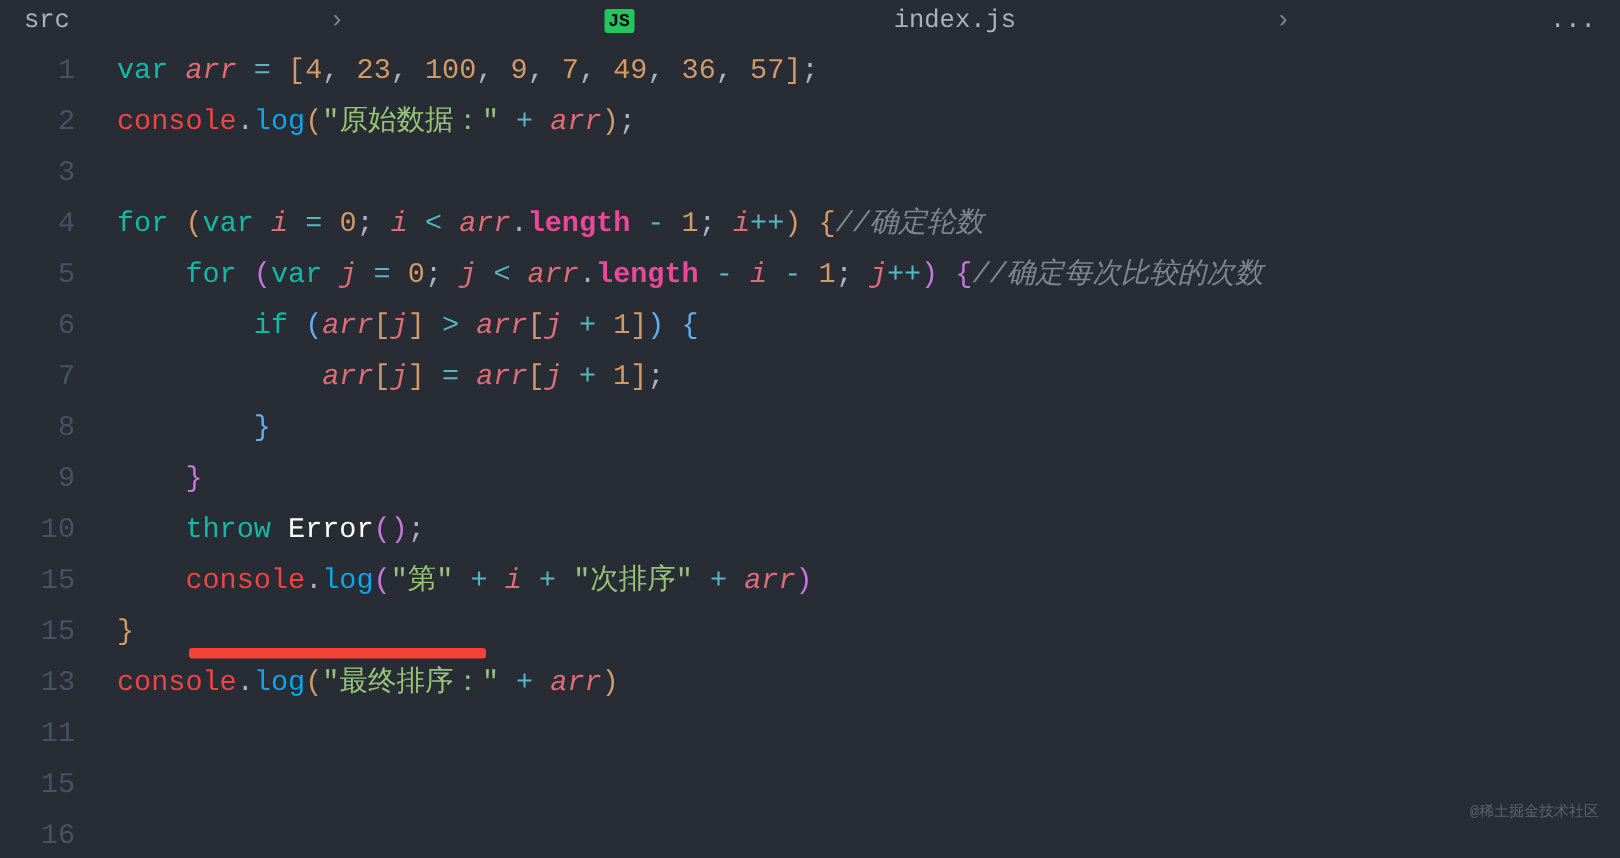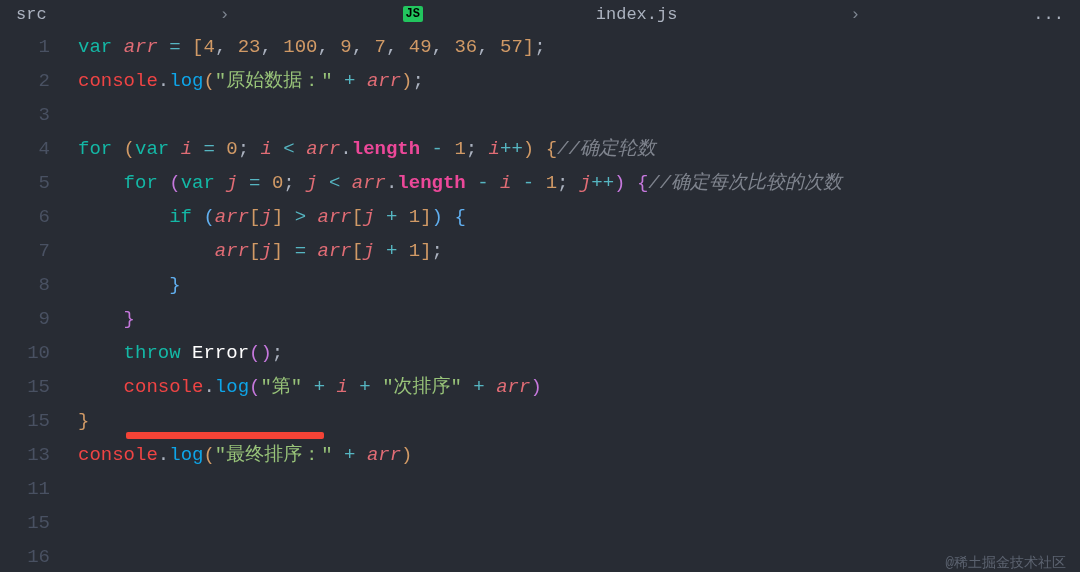--- a/index.html
+++ b/index.html
@@ -82,23 +82,23 @@
     .underline-mark {
       position: absolute;
       height: 7px;
       background: #f44336;
       border-radius: 2px;
     }
     
     .watermark {
       position: absolute;
       right: 14px;
-      bottom: 0;
+      bottom: 24px;
       color: #5c6370;
-      font-size: 14px;
+      font-size: 10px;
     }
   </style>
 </head>
 <body>
 
 <div class="breadcrumb">
   <span>src</span>
   <span class="sep">›</span>
   <span class="js-badge">JS</span>
   <span>index.js</span>

